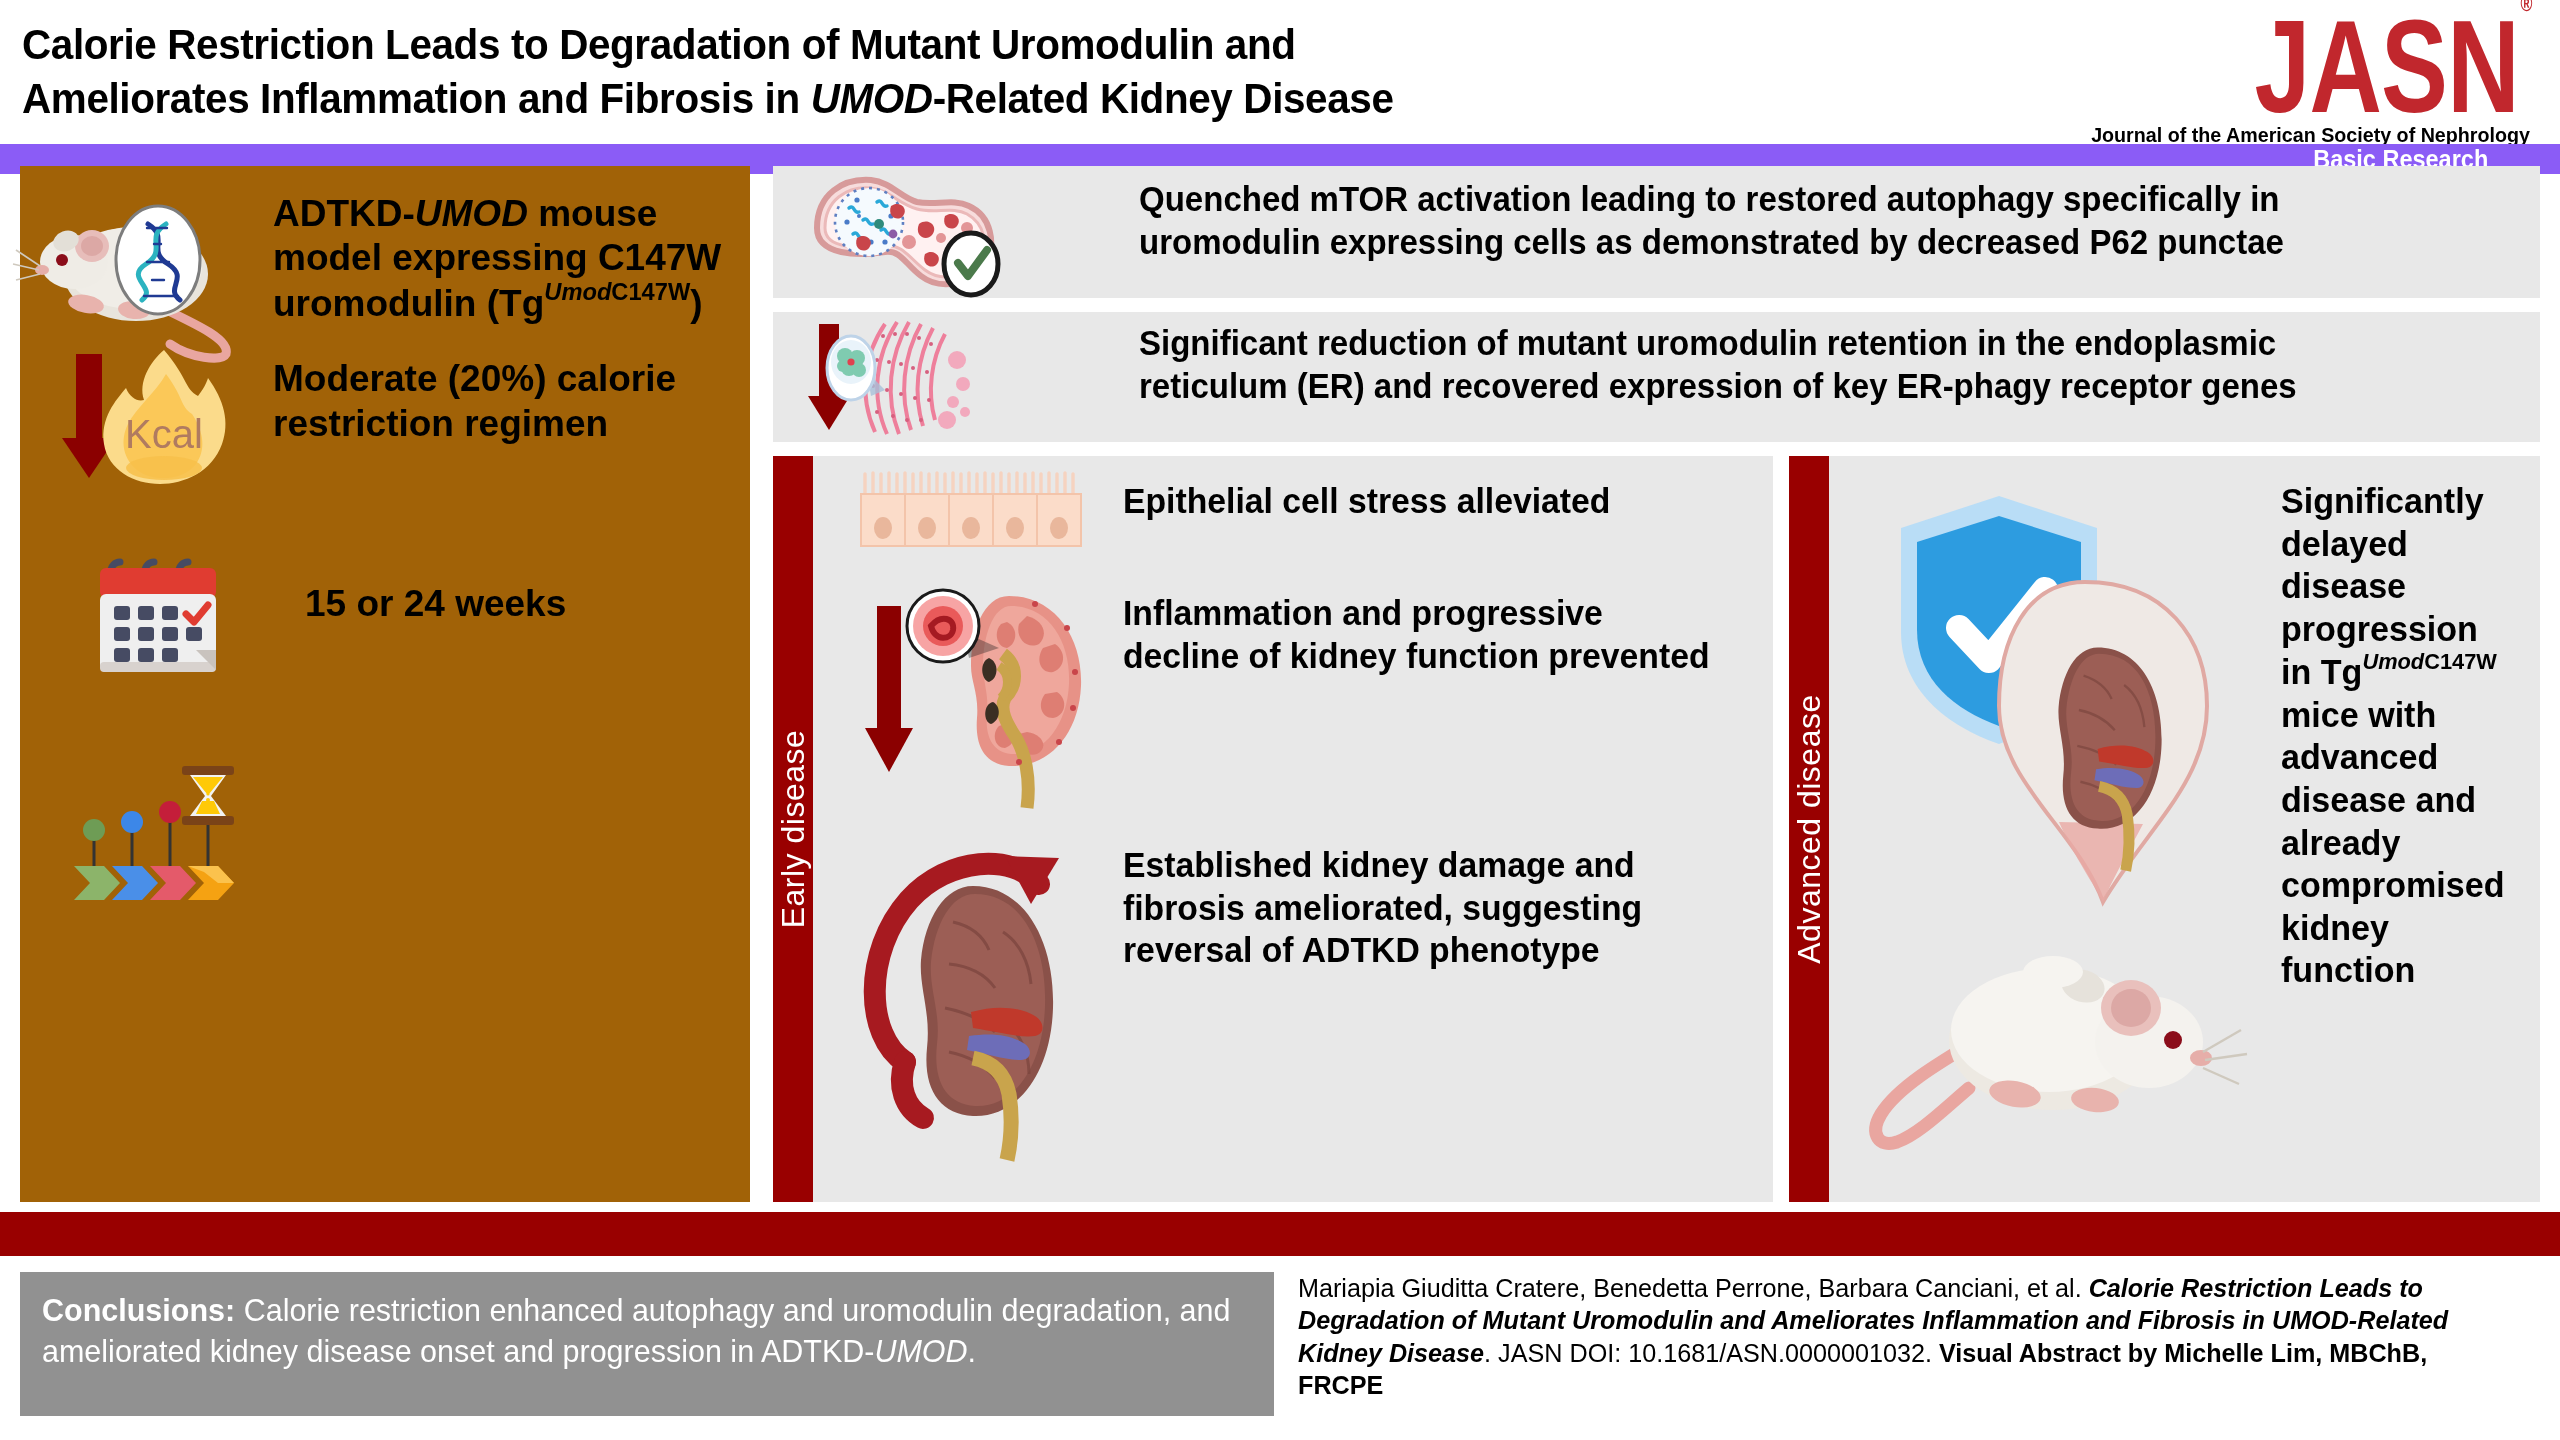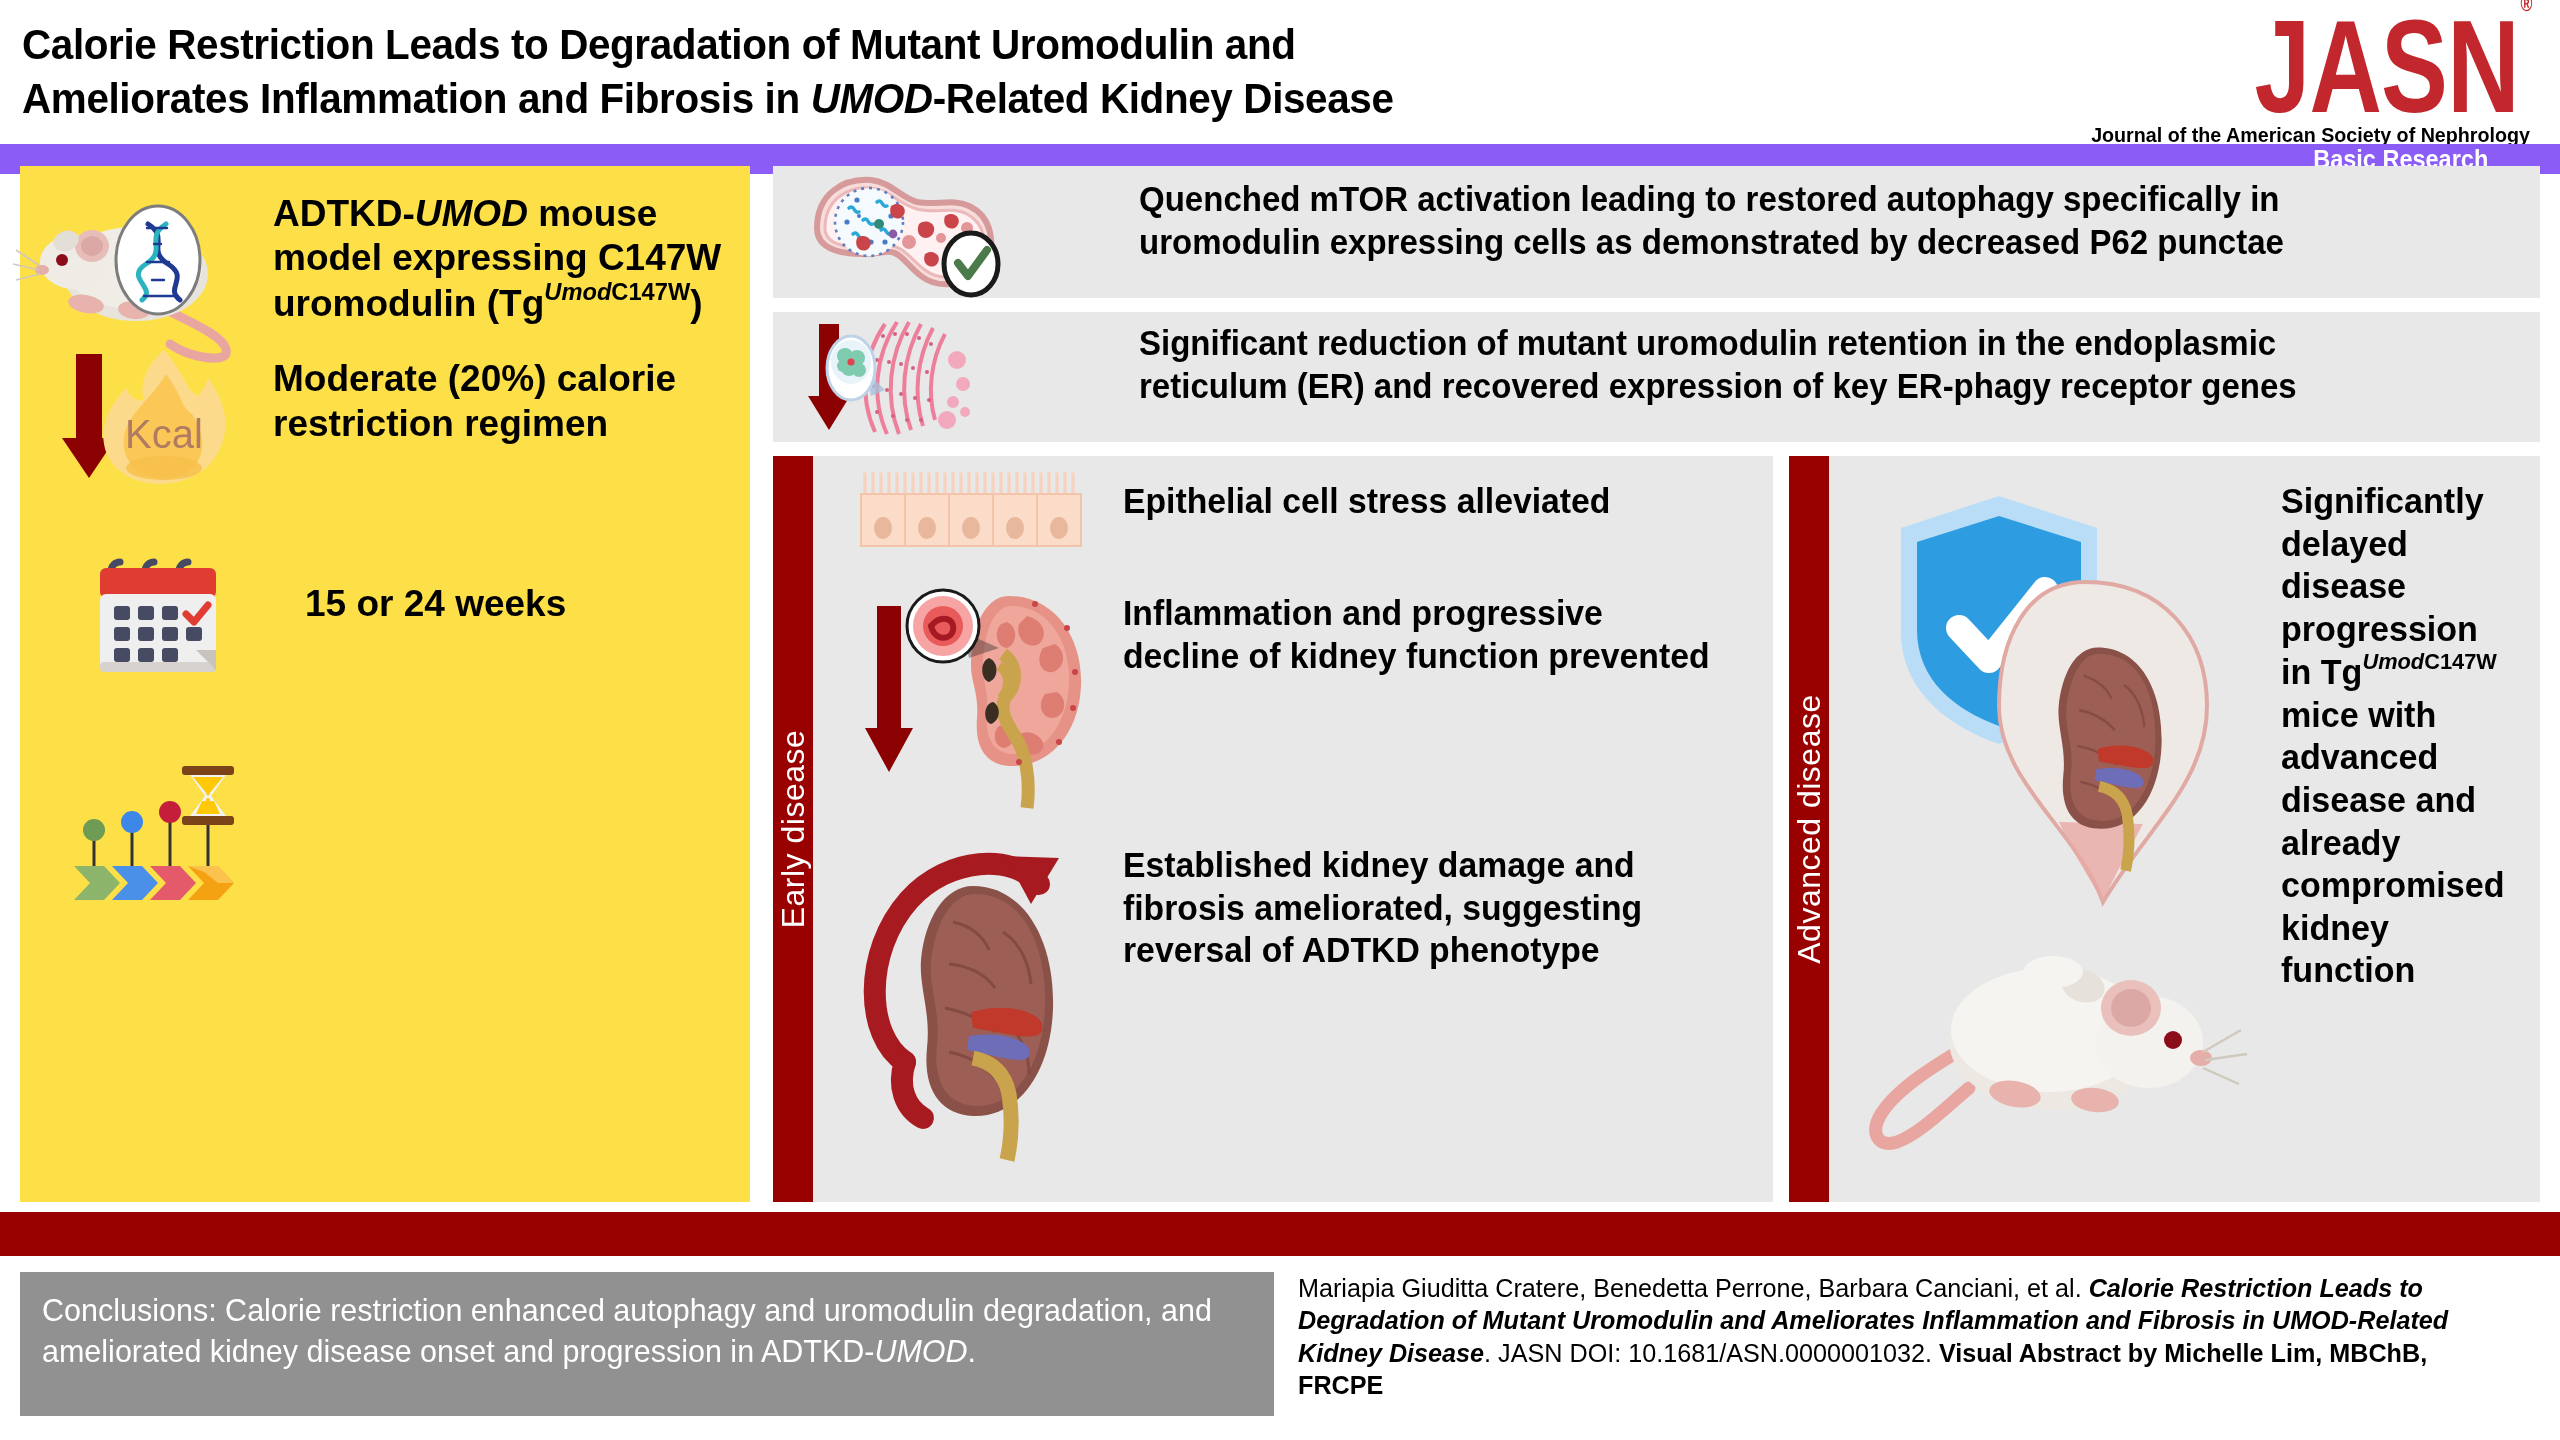--- a/index.html
+++ b/index.html
@@ -40,21 +40,21 @@
     background: #8b5cf6;
   }
   .band-top .br {
     position: absolute; right: 72px; top: 0px;
     color: #fff; font-weight: bold; font-size: 25px; line-height: 30px;
     transform: scaleX(0.94); transform-origin: right top;
   }
 
   
   .panel { position: absolute; background: #E8E8E8; }
-  .panel.light { background: #fde047; }
+  .panel.light { background: #a16207; }
 
   .ptext {
     position: absolute; font-weight: bold; color: #000;
     transform-origin: left top;
   }
   .ptext i { font-style: italic; }
   .sup { font-size: 0.64em; vertical-align: super; position: relative; top: -0.12em; }
   .sup i { font-style: italic; }
 
   
@@ -71,21 +71,21 @@
     position: absolute; left: 0; top: 1212px; width: 2560px; height: 44px;
     background: #990000;
   }
   .concl {
     position: absolute; left: 20px; top: 1272px; width: 1254px; height: 144px;
     background: #919191; color: #fff;
     padding: 18px 22px 0 22px;
     font-size: 30.5px; line-height: 1.33;
     transform-origin: left top;
   }
-  .concl b { font-weight: normal; }
+  .concl b { font-weight: bold; }
   .concl i { font-style: italic; }
   .cite {
     position: absolute; left: 1298px; top: 1272px; width: 1248px;
     font-size: 26.5px; line-height: 1.22; color: #000;
     transform: scaleX(0.95); transform-origin: left top;
   }
   .cite b { font-weight: bold; }
   .cite .bi { font-weight: bold; font-style: italic; }
 
   

